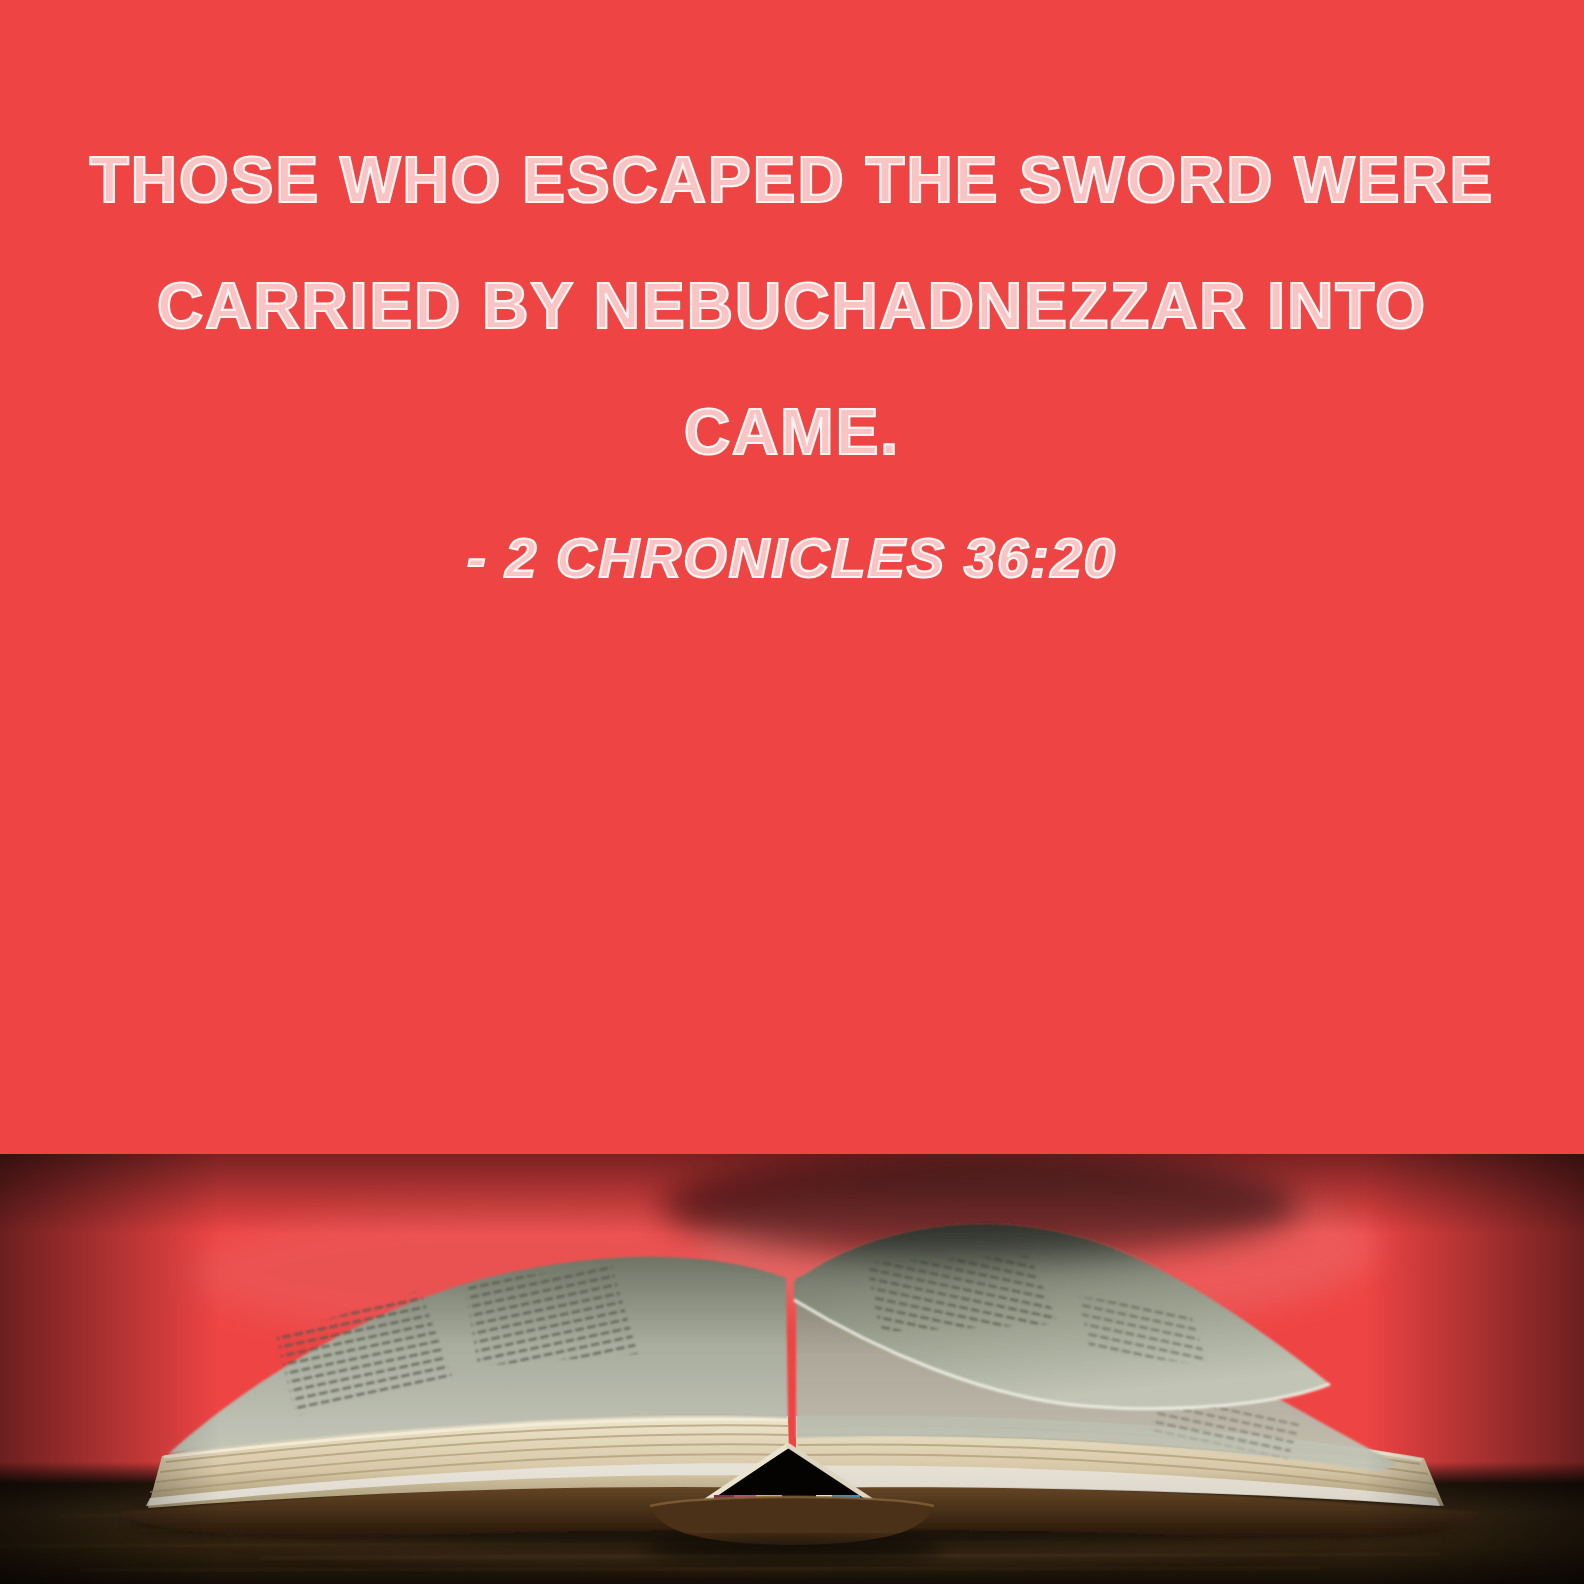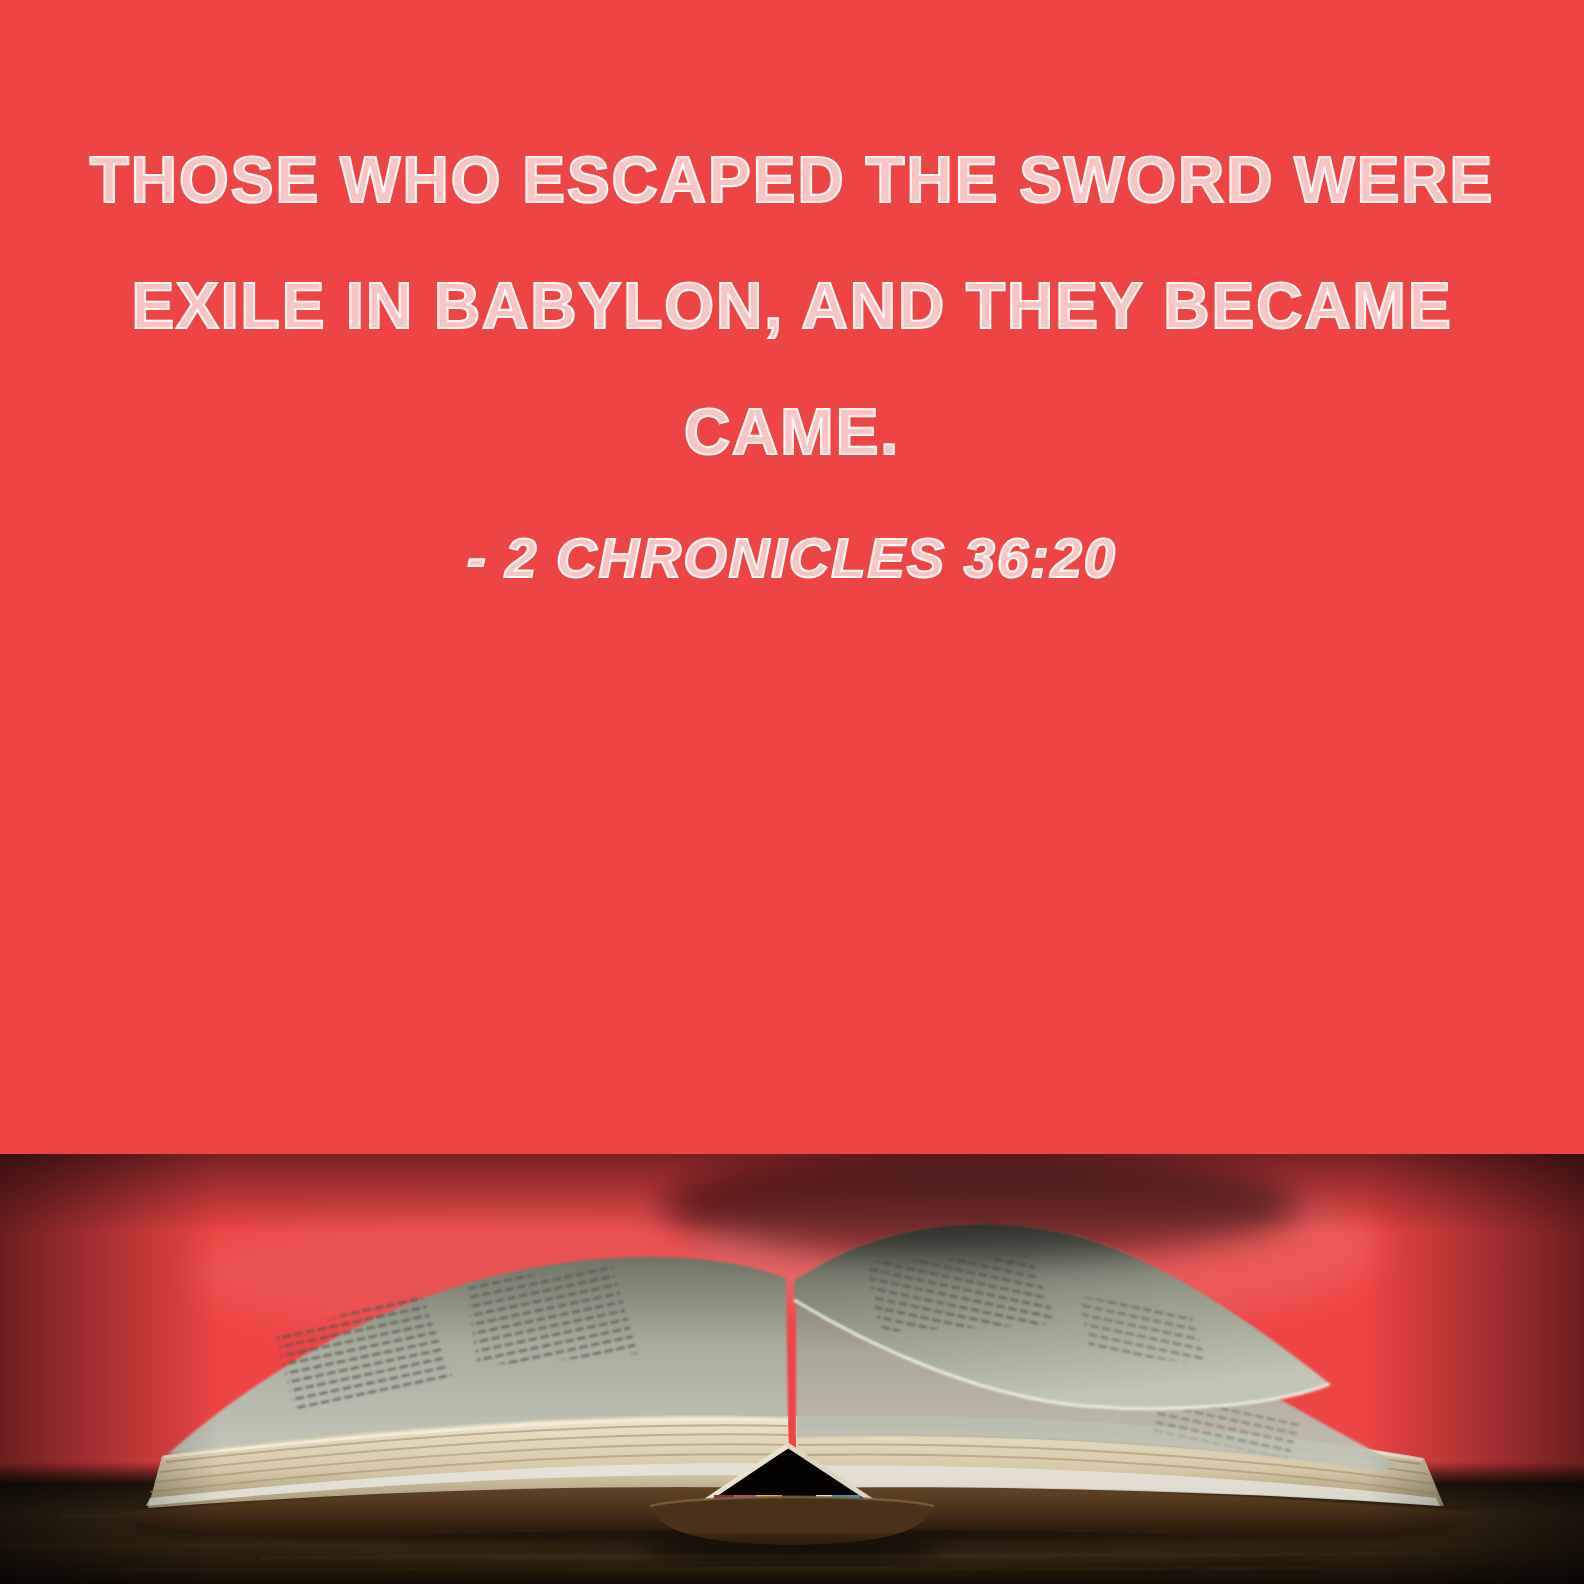--- a/index.html
+++ b/index.html
@@ -213,18 +213,18 @@
 
     <g>
       <rect x="0" y="0" width="220" height="430" fill="url(#fadeL)" opacity="0.55"></rect>
       <rect x="1364" y="0" width="220" height="430" fill="url(#fadeR)" opacity="0.55"></rect>
       <rect x="0" y="0" width="1584" height="80" fill="url(#fadeTop)" opacity="0.5"></rect>
     </g>
   </svg>
 
   <div class="verse">
     <div class="vline">THOSE WHO ESCAPED THE SWORD WERE</div>
-    <div class="vline">EXILE IN BABYLON, AND THEY BECAME</div>
+    <div class="vline">CARRIED BY NEBUCHADNEZZAR INTO</div>
     <div class="vline">CAME.</div>
     <div class="vref">- 2 CHRONICLES 36:20</div>
   </div>
 
 </div>
 
 </body></html>

